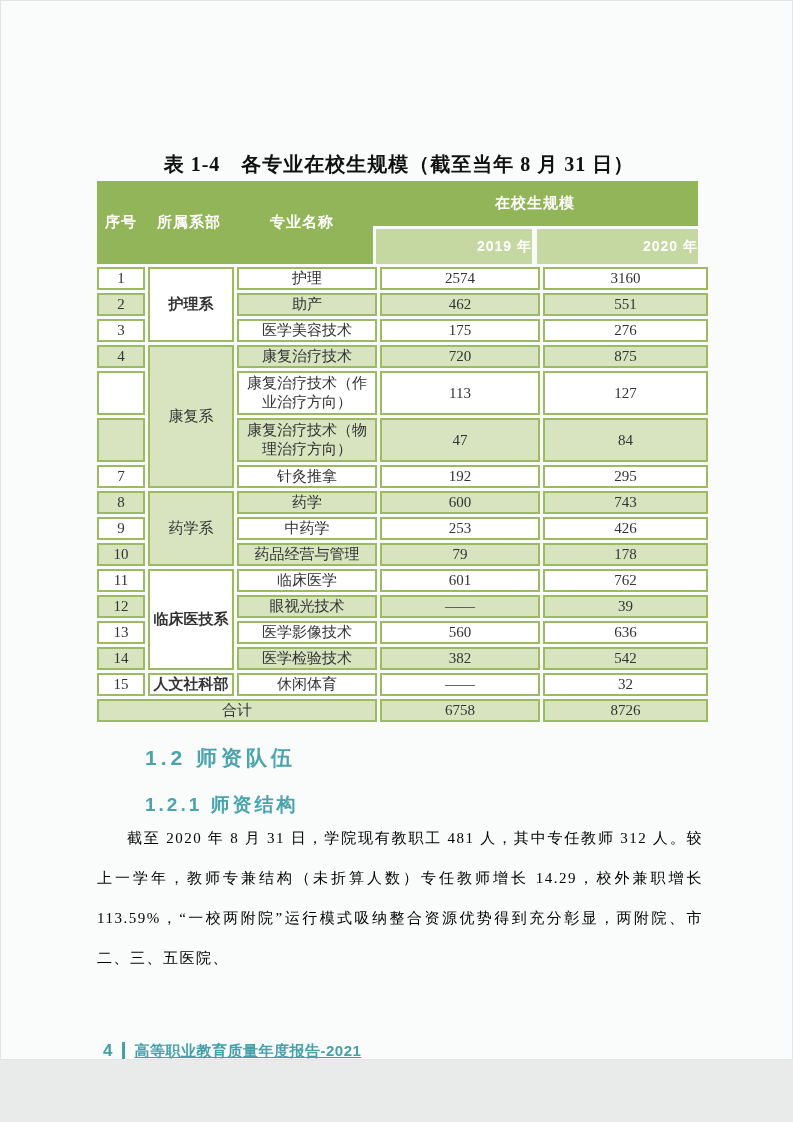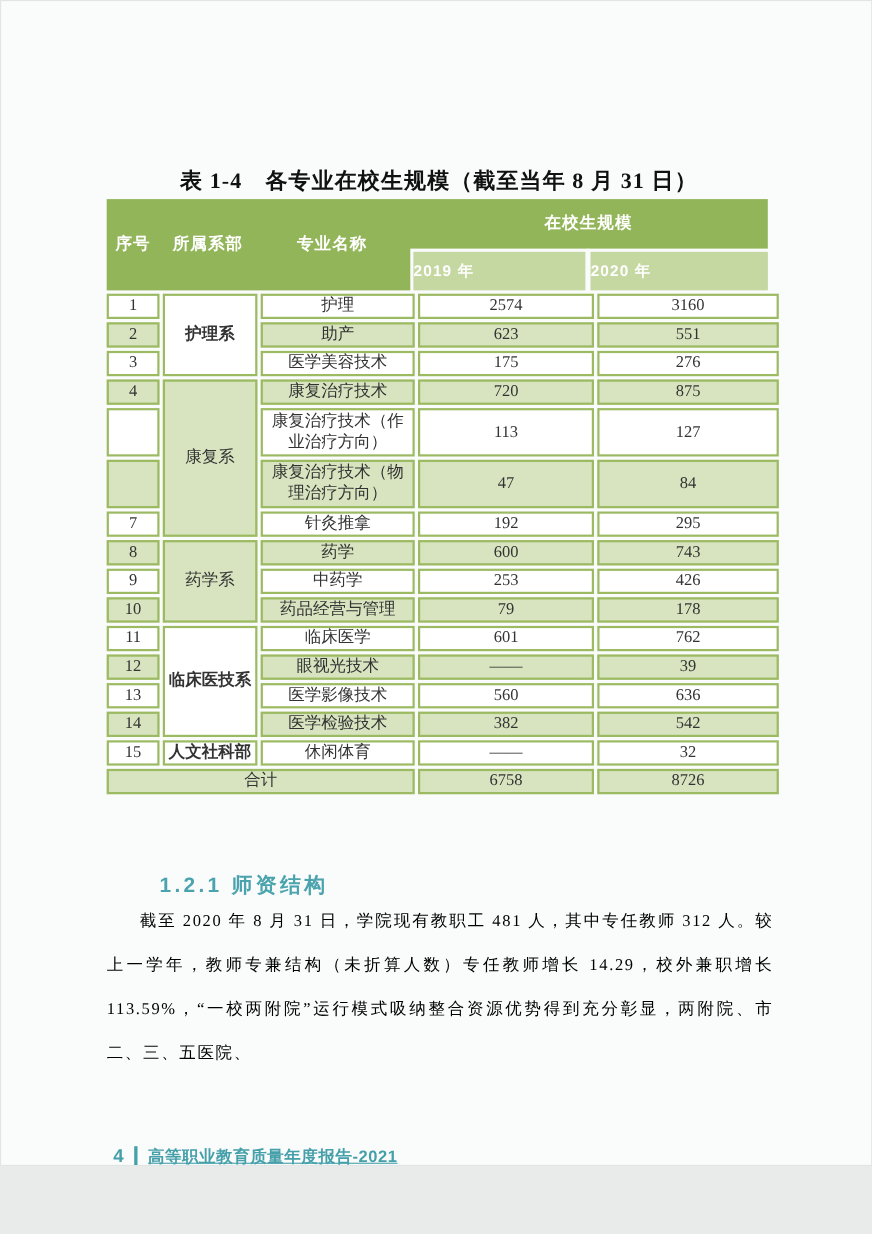--- a/index.html
+++ b/index.html
@@ -21,21 +21,21 @@
     background:#93b559;
   }
   .thead .hlabel{
     position:absolute;transform:translate(-50%,-50%);
     color:#ffffff;font-weight:bold;font-size:15px;white-space:nowrap;
     font-family:"Liberation Sans","DejaVu Sans",sans-serif;letter-spacing:1px;text-align:right;
   }
   .ycell{
     position:absolute;top:48px;height:35px;line-height:35px;
     background:#c6d8a1;color:#ffffff;font-weight:bold;font-size:14px;
-    text-align:left;outline:3px solid #fafbfb;
+    text-align:right;outline:3px solid #fafbfb;
     font-family:"Liberation Sans","DejaVu Sans",sans-serif;letter-spacing:1px;
   }
   .ycell.y2019{left:279px;width:156px;}
   .ycell.y2020{left:440px;width:161px;}
   
   table.data{
     position:absolute;top:263px;left:93px;
     border-collapse:separate;border-spacing:3px;
     font-size:15px;color:#333;
   }
@@ -99,21 +99,21 @@
       <tr class="w">
         <td class="sn">1</td>
         <td class="dept cell-white" rowspan="3">护理系</td>
         <td class="major">护理</td>
         <td class="yv">2574</td>
         <td class="yv2">3160</td>
       </tr>
       <tr class="g">
         <td class="sn">2</td>
         <td class="major">助产</td>
-        <td class="yv">623</td>
+        <td class="yv">462</td>
         <td class="yv2">551</td>
       </tr>
       <tr class="w">
         <td class="sn">3</td>
         <td class="major">医学美容技术</td>
         <td class="yv">175</td>
         <td class="yv2">276</td>
       </tr>
       <tr class="g">
         <td class="sn">4</td>
@@ -192,20 +192,21 @@
         <td class="yv2">32</td>
       </tr>
       <tr class="total">
         <td colspan="3">合计</td>
         <td class="yv">6758</td>
         <td class="yv2">8726</td>
       </tr>
     </tbody>
   </table>
 
+  <div class="h2">1.2 师资队伍</div>
   <div class="h3">1.2.1 师资结构</div>
 
   <div class="para">截至 2020 年 8 月 31 日，学院现有教职工 481 人，其中专任教师 312 人。较上一学年，教师专兼结构（未折算人数）专任教师增长 14.29，校外兼职增长 113.59%，“一校两附院”运行模式吸纳整合资源优势得到充分彰显，两附院、市二、三、五医院、</div>
 
   <div class="footer">
     <span class="pnum">4</span>
     <span class="fsep"></span>
     <span class="ftext">高等职业教育质量年度报告-2021</span>
   </div>
 

